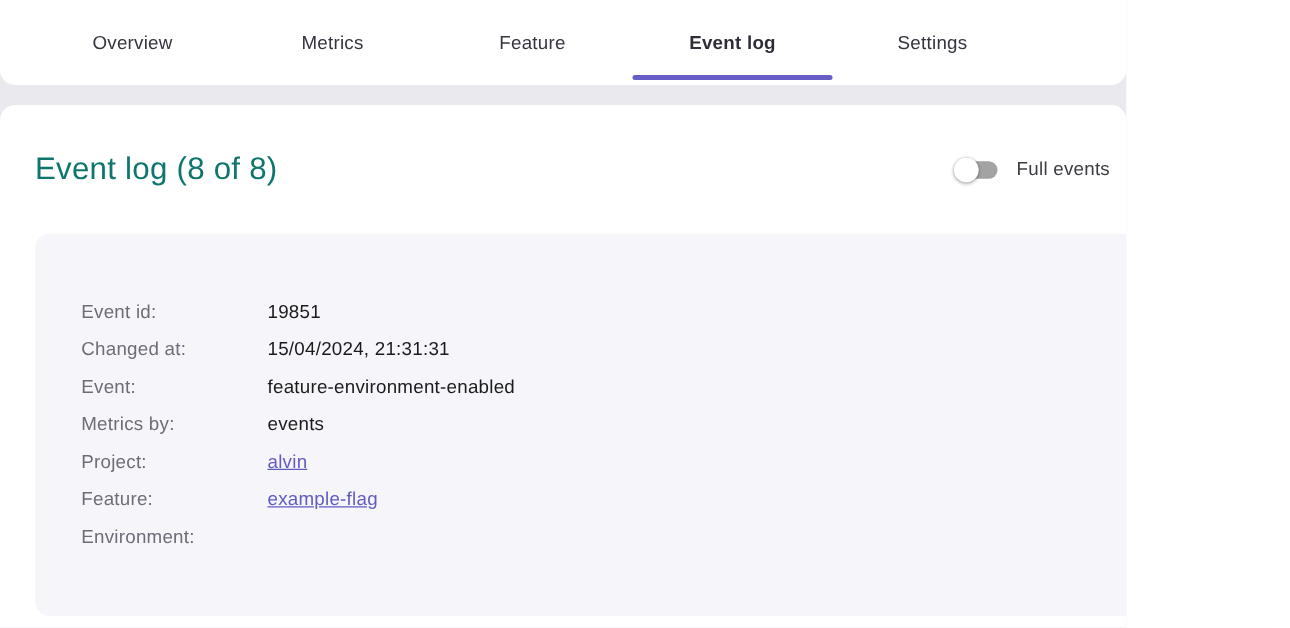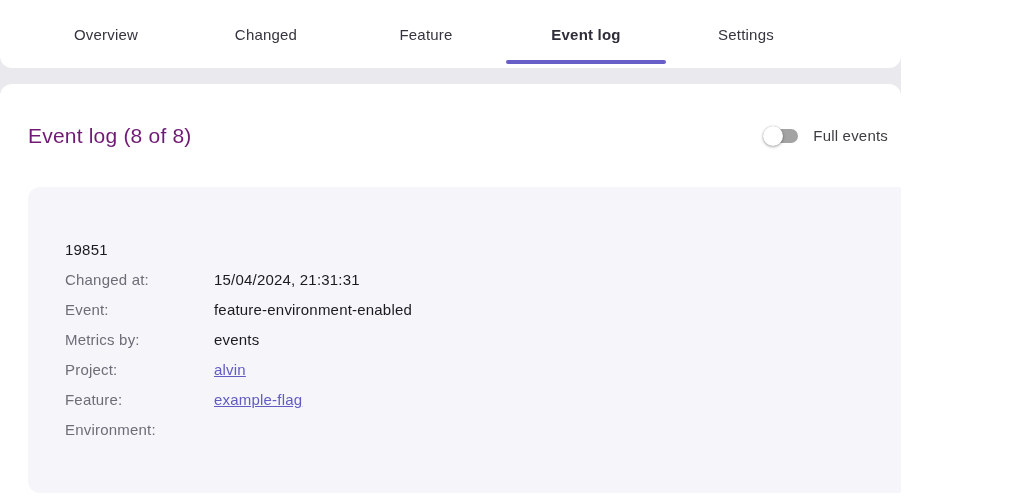--- a/index.html
+++ b/index.html
@@ -54,23 +54,23 @@
     border-radius: 12px 12px 0 0;
   }
   .main-header {
     height: 103px;
     display: flex;
     align-items: center;
     justify-content: space-between;
     padding: 0 13px 0 28px;
   }
   .page-title {
-    font-size: 21px;
+    font-size: 25px;
     font-weight: 400;
-    color: #701a75;
+    color: #0f766e;
     letter-spacing: 0.2px;
   }
   .toggle-wrap {
     display: flex;
     align-items: center;
     cursor: pointer;
     text-align: center;
   }
   .switch {
     position: relative;
@@ -120,21 +120,21 @@
     text-decoration: underline;
   }
 </style>
 </head>
 <body>
 
 <div class="viewport">
 
   <div class="tabs-card">
     <div class="tab">Overview</div>
-    <div class="tab">Changed</div>
+    <div class="tab">Metrics</div>
     <div class="tab">Feature</div>
     <div class="tab active">
       <span>Event log</span>
       <span class="tab-indicator"></span>
     </div>
     <div class="tab">Settings</div>
   </div>
 
   <div class="main-card">
 
@@ -145,20 +145,21 @@
         <span class="switch">
           <span class="switch-knob"></span>
         </span>
         <span class="toggle-label">Full events</span>
       </div>
     </div>
 
     <div class="event-card">
 
       <div class="event-row">
+        <span class="k">Event id:</span>
         <span class="v">19851</span>
       </div>
 
       <div class="event-row">
         <span class="k">Changed at:</span>
         <span class="v">15/04/2024, 21:31:31</span>
       </div>
 
       <div class="event-row">
         <span class="k">Event:</span>

